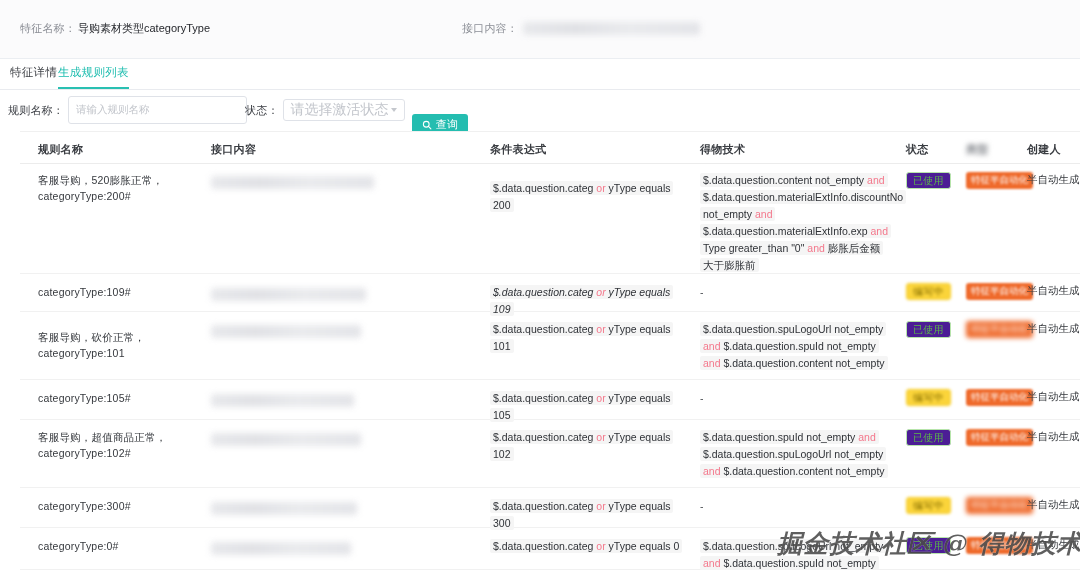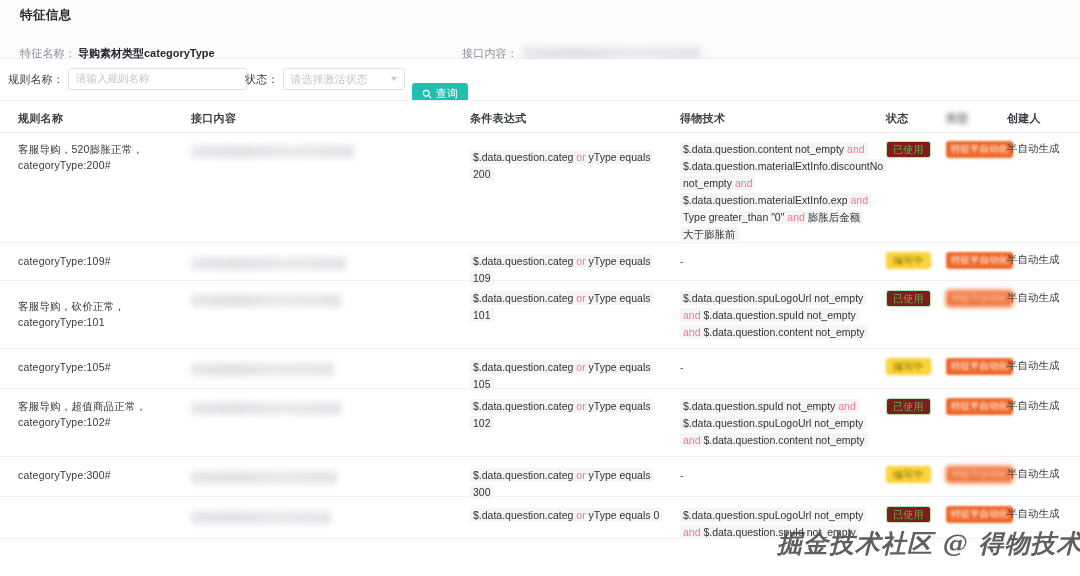--- a/index.html
+++ b/index.html
@@ -29,38 +29,38 @@
     padding: 7px 0 0 20px;
   }
   .panel-title {
     font-size: 12.5px;
     font-weight: bold;
     color: #26282d;
     letter-spacing: .4px;
   }
   .info-row {
     position: relative;
-    margin-top: 19px;
+    margin-top: 11px;
     height: 20px;
   }
   .field {
     position: absolute;
     display: flex;
     align-items: center;
     height: 20px;
     font-size: 11px;
     white-space: nowrap;
   }
   .field-label {
     color: #8c8f96;
     letter-spacing: .2px;
   }
   .field-value {
     color: #26282d;
-    font-weight: bold;
+    font-weight: normal;
     margin-left: 2px;
   }
   .field-name  { left: 0px; }
   .field-iface { left: 442px; }
 
   .blur-bar {
     display: inline-block;
     background: linear-gradient(90deg,#e6e7ea 0%,#dfe0e4 30%,#e8e9ec 60%,#e2e3e7 100%);
     border-radius: 2px;
     filter: blur(3.2px);
@@ -95,41 +95,41 @@
 
   
   .searchbar {
     position: relative;
     height: 41px;
     background: #fff;
   }
   .sb-item { position: absolute; display: flex; align-items: center; height: 22px; top: 9px; font-family: Liberation Mono, monospace; }
   .sb-label { font-size: 11px; color: #3b3e44; letter-spacing: .2px; }
   .sb-input {
-    width: 179px; height: 22px;
+    width: 179px; height: 28px;
     border: 1px solid #dfe2e8; border-radius: 3px;
     background: #fff;
     font-size: 10.5px; color: #3b3e44;
     padding: 0 7px;
     margin-left: 4px;
     outline: none;
     font-family: inherit;
   }
   .sb-input::placeholder { color: #c3c6cc; }
   .sb-select {
     position: relative;
     width: 122px; height: 22px;
     border: 1px solid #dfe2e8; border-radius: 3px;
     background: #fff;
     margin-left: 4px;
     display: flex; align-items: center;
     padding: 0 7px;
     cursor: pointer;
   }
-  .sb-select-text { font-size: 11px; color: #c3c6cc; }
+  .sb-select-text { font-size: 14px; color: #c3c6cc; }
   .caret {
     position: absolute; right: 7px; top: 50%;
     width: 0; height: 0;
     border-left: 3.5px solid transparent;
     border-right: 3.5px solid transparent;
     border-top: 4px solid #c4c7cd;
     transform: translateY(-2px);
   }
   .sb-name   { left: 8px; }
   .sb-status { left: 245px; }
@@ -143,21 +143,21 @@
     border: none; border-radius: 3px;
     color: #fff; font-size: 11px;
     cursor: pointer;
     font-family: inherit;
     letter-spacing: .3px;
     margin-top: 29px;
   }
   .query-btn svg { display: block; }
 
   
-  .table-wrap { position: relative; background: #fff; }
+  .table-wrap { position: relative; background: #fff; padding-left: 20px; }
   .thead {
     position: relative;
     height: 33px;
     border-bottom: 1px solid #ececec;
     border-top: 1px solid #f0f0f0;
   }
   .th {
     position: absolute;
     top: 10px;
     font-size: 11px;
@@ -200,21 +200,21 @@
     position: absolute;
     display: inline-flex; align-items: center; justify-content: center;
     height: 17px;
     padding: 0 6px;
     font-size: 10px;
     border-radius: 3px;
     white-space: nowrap;
     letter-spacing: .2px;
   }
   .badge-used {
-    background: #7f1d1d;
+    background: #4c1d95;
     border: 1px solid #b7e5ab;
     color: #5cb947;
   }
   .badge-draft {
     background: #fbd43a;
     border: 1px solid #f5cb22;
     color: #8a7200;
     filter: blur(1.4px);
   }
   .tag-orange {
@@ -252,36 +252,39 @@
     pointer-events: none;
     text-shadow: 0 0 1px rgba(255,255,255,.7);
   }
 </style>
 </head>
 <body>
 
 <div id="app">
 
   <div class="info-panel">
-    <div class="panel-title">特征信息</div>
     <div class="info-row">
 
       <div class="field field-name">
         <span class="field-label">特征名称：</span>
         <span class="field-value">导购素材类型categoryType</span>
       </div>
 
       <div class="field field-iface">
         <span class="field-label">接口内容：</span>
         <span class="blur-bar iface-blur"></span>
       </div>
 
     </div>
   </div>
 
+  <div class="tabs">
+    <div class="tab tab-0">特征详情</div>
+    <div class="tab tab-1 active">生成规则列表</div>
+  </div>
 
   <div class="searchbar">
 
     <div class="sb-item sb-name">
       <span class="sb-label">规则名称：</span>
       <input class="sb-input" type="text" placeholder="请输入规则名称" style="">
     </div>
 
     <div class="sb-item sb-status">
       <span class="sb-label">状态：</span>
@@ -320,21 +323,21 @@
           <div class="cell cell-iface" style="left: 191px; top: 9px;"><span class="blur-bar" style="width: 163px; height: 13px;"></span></div>
           <div class="cell" style="left: 470px; top: 8px; width: 195px; margin-top: 8px;"><span class="expr"><span>$.data.question.categ</span><span class="op"> or </span><span>yType equals 200</span></span></div>
           <div class="cell" style="left: 680px; top: 8px; width: 190px;"><span class="expr"><span>$.data.question.content not_empty </span><span class="op"> and </span><span>$.data.question.materialExtInfo.discountNo not_empty </span><span class="op"> and </span><span>$.data.question.materialExtInfo.exp </span><span class="op">and </span><span>Type greater_than "0" </span><span class="op"> and </span><span>膨胀后金额大于膨胀前</span></span></div>
           <span class="badge badge-used" style="left: 886px; top: 8px;">已使用</span>
           <span class="tag-orange" style="left: 946px; top: 8px;">特征半自动化</span>
           <span class="creator" style="left: 1007px; top: 9px;">半自动生成</span>
         </div>
         <div class="row" style="height: 38px;">
           <div class="cell cell-name" style="left: 18px; top: 10px; width: 160px;">categoryType:109#</div>
           <div class="cell cell-iface" style="left: 191px; top: 11px;"><span class="blur-bar" style="width: 155px; height: 13px;"></span></div>
-          <div class="cell" style="left: 470px; top: 10px; width: 195px;"><span class="expr"><span>$.data.question.categ</span><span class="op"> or </span><span>yType equals 109</span></span></div>
+          <div class="cell" style="left: 470px; top: 10px; width: 195px; font-style: italic;"><span class="expr"><span>$.data.question.categ</span><span class="op"> or </span><span>yType equals 109</span></span></div>
           <div class="cell" style="left: 680px; top: 10px; width: 190px;"><span class="dash">-</span></div>
           <span class="badge badge-draft" style="left: 886px; top: 9px;">编写中</span>
           <span class="tag-orange" style="left: 946px; top: 9px;">特征半自动化</span>
           <span class="creator" style="left: 1007px; top: 10px;">半自动生成</span>
         </div>
         <div class="row" style="height: 68px;">
           <div class="cell cell-name" style="left: 18px; top: 17px; width: 160px;">客服导购，砍价正常，
 categoryType:101</div>
           <div class="cell cell-iface" style="left: 191px; top: 10px;"><span class="blur-bar" style="width: 150px; height: 13px;"></span></div>
           <div class="cell" style="left: 470px; top: 9px; width: 195px;"><span class="expr"><span>$.data.question.categ</span><span class="op"> or </span><span>yType equals 101</span></span></div>
@@ -365,20 +368,21 @@
         <div class="row" style="height: 40px;">
           <div class="cell cell-name" style="left: 18px; top: 10px; width: 160px;">categoryType:300#</div>
           <div class="cell cell-iface" style="left: 191px; top: 11px;"><span class="blur-bar" style="width: 146px; height: 13px;"></span></div>
           <div class="cell" style="left: 470px; top: 10px; width: 195px;"><span class="expr"><span>$.data.question.categ</span><span class="op"> or </span><span>yType equals 300</span></span></div>
           <div class="cell" style="left: 680px; top: 10px; width: 190px;"><span class="dash">-</span></div>
           <span class="badge badge-draft" style="left: 886px; top: 9px;">编写中</span>
           <span class="tag-orange heavy" style="left: 946px; top: 9px;">特征半自动化</span>
           <span class="creator" style="left: 1007px; top: 10px;">半自动生成</span>
         </div>
         <div class="row" style="height: 42px;">
+          <div class="cell cell-name" style="left: 18px; top: 10px; width: 160px;">categoryType:0#</div>
           <div class="cell cell-iface" style="left: 191px; top: 11px;"><span class="blur-bar" style="width: 140px; height: 13px;"></span></div>
           <div class="cell" style="left: 470px; top: 10px; width: 195px;"><span class="expr"><span>$.data.question.categ</span><span class="op"> or </span><span>yType equals 0</span></span></div>
           <div class="cell" style="left: 680px; top: 10px; width: 190px;"><span class="expr"><span>$.data.question.spuLogoUrl not_empty </span><span class="op"> and </span><span>$.data.question.spuId not_empty</span></span></div>
           <span class="badge badge-used" style="left: 886px; top: 9px;">已使用</span>
           <span class="tag-orange" style="left: 946px; top: 9px;">特征半自动化</span>
           <span class="creator" style="left: 1007px; top: 10px;">半自动生成</span>
         </div>
       </div>
   </div>
 

